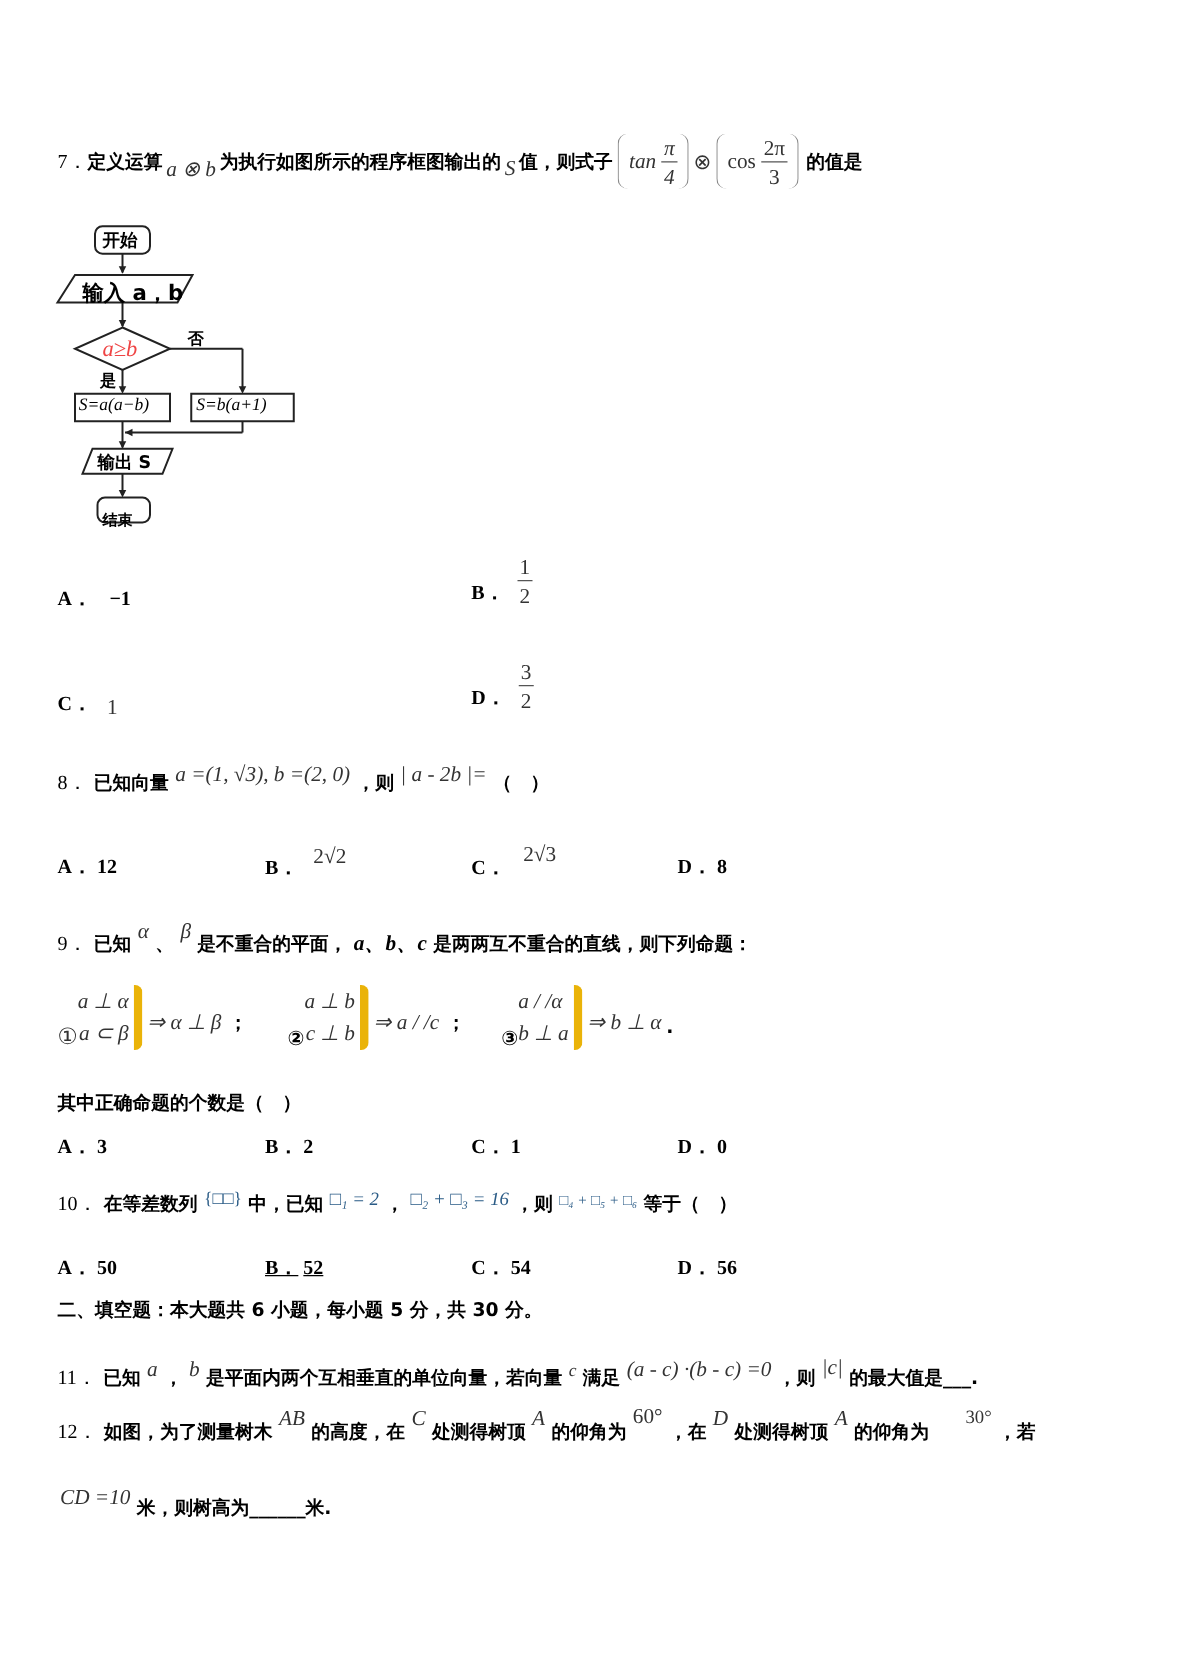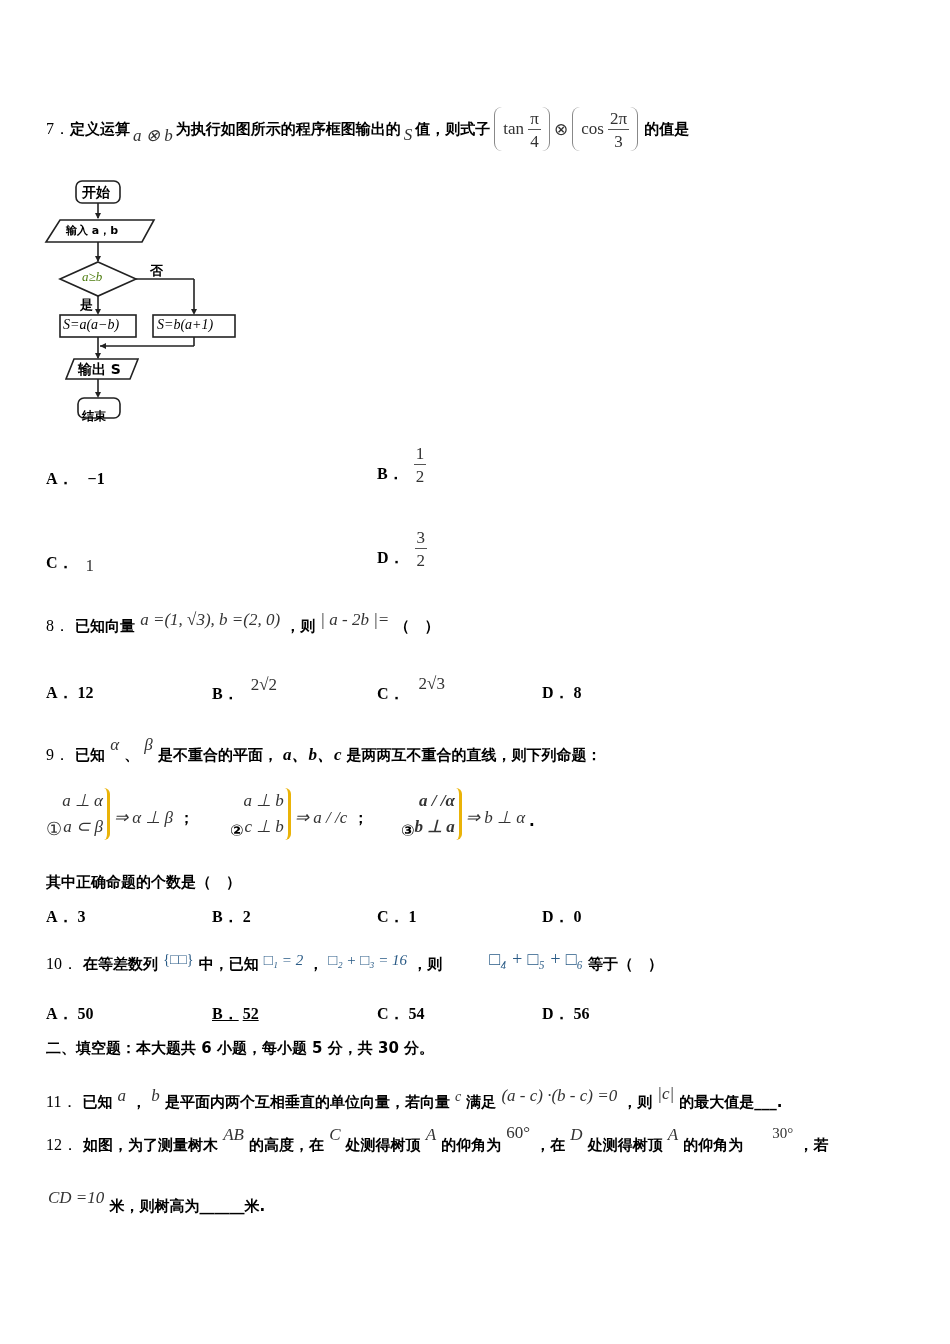--- a/index.html
+++ b/index.html
@@ -11,33 +11,33 @@
   .opt { font-family:"Liberation Serif", serif; font-size:16px; font-weight:bold; }
   .m { font-family:"Liberation Serif", serif; font-size:17px; font-weight:normal; color:#333; }
   .mi { font-style:italic; }
   .frac { display:inline-block; vertical-align:middle; text-align:center; line-height:1; }
   .frac .top { display:block; padding:0 2px 2px; border-bottom:1px solid #555; }
   .frac .bot { display:block; padding-top:3px; }
   .paren { display:inline-block; vertical-align:middle; border-left:1px solid #888; border-right:1px solid #888;
            border-radius:8px; padding:0 8px; height:44px; line-height:44px; }
   .blue { color:#2a5b86; }
   .flow { position:absolute; left:44px; top:178px; }
-  .brace { display:inline-block; border-right:3px solid #eab308; border-radius:0 6px 6px 0; padding-right:4px; }
+  .brace { display:inline-block; border-right:7px solid #eab308; border-radius:0 6px 6px 0; padding-right:4px; }
 </style>
 </head>
 <body>
 
 <div class="abs" style="left:46px; top:104px; height:50px; display:flex; align-items:center;">
   <span class="num">7．</span>
   <span class="cn">定义运算</span>
   <span class="m mi" style="position:relative; top:6px; margin:0 3px;">a ⊗ b</span>
   <span class="cn">为执行如图所示的程序框图输出的</span>
   <span class="m mi" style="position:relative; top:6px; margin:0 3px;">S</span>
   <span class="cn">值，则式子</span>
-  <span class="m paren" style="margin-left:4px;">
+  <span class="m paren" style="margin-left:4px;font-style:italic;">
     <span>tan</span>
     <span class="frac"><span class="top">π</span><span class="bot">4</span></span>
   </span>
   <span class="m" style="margin:0 4px;">⊗</span>
   <span class="m paren">
     <span>cos</span>
     <span class="frac"><span class="top">2π</span><span class="bot">3</span></span>
   </span>
   <span class="cn" style="margin-left:6px;">的值是</span>
 </div>
@@ -65,22 +65,22 @@
     <polygon points="54,41 51,35 57,35"></polygon>
     <polygon points="54,84 51,78 57,78"></polygon>
     <polygon points="54,137 51,131 57,131"></polygon>
     <polygon points="150,137 147,131 153,131"></polygon>
     <polygon points="54,181 51,175 57,175"></polygon>
     <polygon points="56,168 62,165 62,171"></polygon>
     <polygon points="54,220 51,214 57,214"></polygon>
   </g>
 </svg>
 <div class="abs cn" style="left:82px; top:184px; font-size:14px;">开始</div>
-<div class="abs cn" style="left:66px; top:223px; font-size:11px;">输入 a，b</div>
-<div class="abs m mi" style="left:82px; top:269px; font-size:13px; color:#4d7c0f;">a≥b</div>
+<div class="abs cn" style="left:66px; top:223px; font-size:17px;">输入 a，b</div>
+<div class="abs m mi" style="left:82px; top:269px; font-size:18px; color:#ef4444;">a≥b</div>
 <div class="abs cn" style="left:150px; top:262px; font-size:13px;">否</div>
 <div class="abs cn" style="left:80px; top:296px; font-size:13px;">是</div>
 <div class="abs m mi" style="left:63px; top:317px; font-size:14px; color:#000;">S=a(a−b)</div>
 <div class="abs m mi" style="left:157px; top:317px; font-size:14px; color:#000;">S=b(a+1)</div>
 <div class="abs cn" style="left:78px; top:361px; font-size:14px;">输出 S</div>
 <div class="abs cn" style="left:82px; top:408px; font-size:12px;">结束</div>
 
 <div class="abs" style="left:46px; top:469px;">
   <span class="opt">A．</span><span class="opt" style="margin-left:14px;">−1</span>
 </div>
@@ -139,21 +139,21 @@
   <span class="cn" style="font-size:16px;">②</span>
   <span class="brace m mi" style="line-height:26px; text-align:right;">
       <span style="display:block;">a ⊥ b</span>
       <span style="display:block;">c ⊥ b</span>
     </span>
   <span class="m mi" style="margin:0 6px 12px 4px;">⇒ a / /c</span>
   <span class="cn" style="margin-bottom:12px;">；</span>
 </div>
 <div class="abs" style="left:401px; top:788px; display:flex; align-items:flex-end;">
   <span class="cn" style="font-size:16px;">③</span>
-  <span class="brace m mi" style="line-height:26px; text-align:right;font-weight:bold;">
+  <span class="brace m mi" style="line-height:26px; ">
       <span style="display:block;">a / /α</span>
       <span style="display:block;">b ⊥ a</span>
     </span>
   <span class="m mi" style="margin:0 4px 12px 4px;">⇒ b ⊥ α</span>
   <span class="cn" style="margin-bottom:10px;">.</span>
 </div>
 
 <div class="abs cn" style="left:46px; top:873px;">其中正确命题的个数是（　）</div>
 <div class="abs" style="left:46px; top:907px;text-align:center;"><span class="opt">A．</span><span class="opt" style="margin-left:4px;">3</span></div>
 <div class="abs" style="left:212px; top:907px;"><span class="opt">B．</span><span class="opt" style="margin-left:4px;">2</span></div>
@@ -162,21 +162,21 @@
 
 <div class="abs" style="left:46px; top:953px;">
   <span class="num">10．</span>
   <span class="cn">在等差数列</span>
   <span class="m blue" style="font-size:14px; position:relative; top:-5px;">{□□}</span>
   <span class="cn">中，已知</span>
   <span class="m mi blue" style="font-size:15px; position:relative; top:-4px;">□₁ = 2</span>
   <span class="cn">，</span>
   <span class="m mi blue" style="font-size:15px; position:relative; top:-4px;">□₂ + □₃ = 16</span>
   <span class="cn">，则</span>
-  <span class="m mi blue" style="font-size:18px; position:relative; top:-4px;margin-left:42px;">□₄ + □₅ + □₆</span>
+  <span class="m mi blue" style="font-size:12px; position:relative; top:-4px;">□₄ + □₅ + □₆</span>
   <span class="cn">等于（　）</span>
 </div>
 <div class="abs" style="left:46px; top:1004px;"><span class="opt">A．</span><span class="opt" style="margin-left:4px;">50</span></div>
 <div class="abs" style="left:212px; top:1004px;text-decoration:underline;"><span class="opt">B．</span><span class="opt" style="margin-left:4px;">52</span></div>
 <div class="abs" style="left:377px; top:1004px;"><span class="opt">C．</span><span class="opt" style="margin-left:4px;">54</span></div>
 <div class="abs" style="left:542px; top:1004px;"><span class="opt">D．</span><span class="opt" style="margin-left:4px;">56</span></div>
 
 <div class="abs cn" style="left:46px; top:1039px;">二、填空题：本大题共 6 小题，每小题 5 分，共 30 分。</div>
 
 <div class="abs" style="left:46px; top:1092px;">

